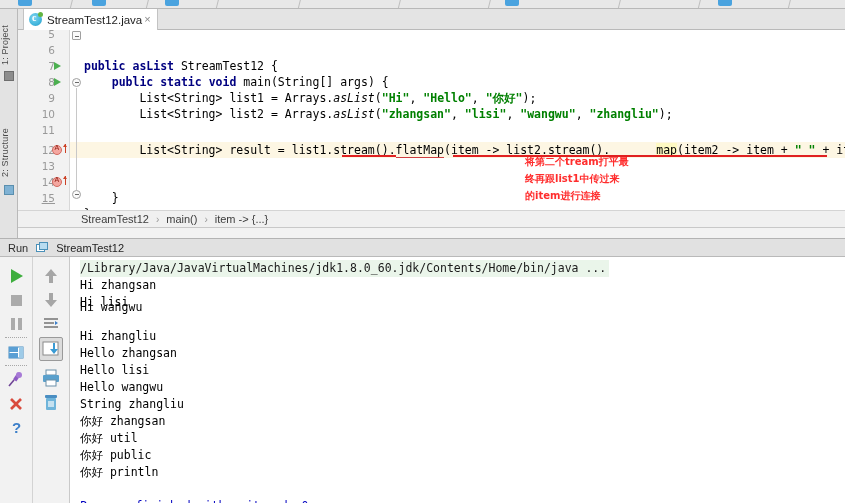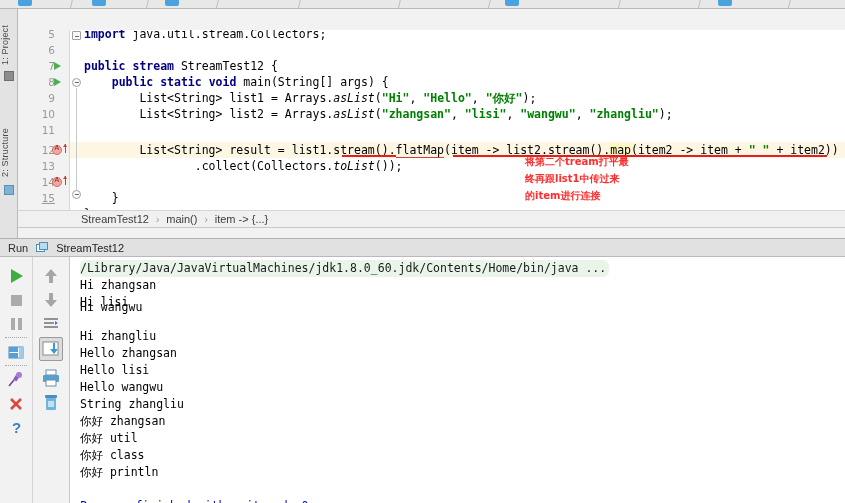--- a/index.html
+++ b/index.html
@@ -123,21 +123,21 @@
     position: absolute; left: 0; height: 16px; line-height: 16px;
     white-space: pre;
     font-family: "DejaVu Sans Mono", monospace;
     font-size: 11.5px;
     color: #000000;
   }
   .kw { color: #000080; font-weight: bold; }
   .str { color: #008000; font-weight: bold; }
   .itl { font-style: italic; }
   .fld { color: #660e7a; font-weight: bold; font-style: italic; }
-  .mtd-hl { background: #fef9c3; }
+  .mtd-hl { background: #fef9c3; margin-left: 46px; }
   .err-underline {
     border-bottom: 1px solid #d04040;
   }
   
   .run-arrow {
     position: absolute; width: 0; height: 0;
     border-left: 7px solid #4caf50;
     border-top: 4.5px solid transparent;
     border-bottom: 4.5px solid transparent;
   }
@@ -252,21 +252,21 @@
     border-top: 1px dotted #a8a8a8;
   }
   .console {
     position: absolute; left: 70px; top: 0; right: 0; height: 246px;
     overflow: hidden;
     font-family: "DejaVu Sans Mono", monospace;
     font-size: 11.5px;
   }
   .cline {
     position: absolute; left: 10px; height: 17px; line-height: 17px;
-    white-space: pre; color: #000000; border-radius: 6px;
+    white-space: pre; color: #000000;
   }
   .cline.cmd {
     color: #1a1a1a; background: #eaf5ea;
     padding-right: 3px;
   }
   .cline.exit { color: #0000c0; }
 </style>
 </head>
 <body>
 
@@ -289,20 +289,27 @@
     <div class="tb-sep" style="left:790px;"></div>
   </div>
 
   <div class="side-bar">
     <div class="side-tab project">1: Project</div>
     <div class="side-mini" style="top:62px;background:#8d8d8d;border:1px solid #6e6e6e;"></div>
     <div class="side-tab structure">2: Structure</div>
     <div class="side-mini" style="top:176px;background:#7fb2d4;border:1px solid #5a8fae;"></div>
   </div>
 
+  <div class="tab-row">
+    <div class="file-tab">
+      <span class="tab-icon"></span>
+      <span class="tab-title">StreamTest12.java</span>
+      <span class="tab-close">×</span>
+    </div>
+  </div>
 
   <div class="editor">
 
     <div class="hl-line" style="top:112px;"></div>
 
     <div class="gutter">
       <div class="gut-num" style="top:-4px;">5</div>
       <div class="gut-num" style="top:12px;">6</div>
       <div class="gut-num" style="top:28px;">7</div>
       <div class="gut-num" style="top:44px;">8</div>
@@ -324,33 +331,31 @@
       <div class="warn-up" style="left:47px;top:146px;"></div>
     </div>
 
     <div class="fold-minus" style="left:54px;top:1px;"></div>
     <div class="fold-round" style="left:54px;top:48px;"></div>
     <div class="fold-bar" style="left:58px;top:58px;height:102px;"></div>
     <div class="fold-round" style="left:54px;top:160px;"></div>
 
     <div class="code-area">
 
-      <div class="code-line" style="top:-4px;left:14px;"><span class="kw">import</span> java.util.stream.Collectors;</div>
-
-      <div class="code-line" style="top:28px;left:14px;"><span class="kw">public stream</span> StreamTest12 {</div>
+
+      <div class="code-line" style="top:28px;left:14px;"><span class="kw">public asList</span> StreamTest12 {</div>
 
       <div class="code-line" style="top:44px;left:14px;">    <span class="kw">public static void</span> main(String[] args) {</div>
 
       <div class="code-line" style="top:60px;left:14px;">        List&lt;String&gt; list1 = Arrays.<span class="itl">asList</span>(<span class="str">"Hi"</span>, <span class="str">"Hello"</span>, <span class="str">"你好"</span>);</div>
 
       <div class="code-line" style="top:76px;left:14px;text-align:center;">        List&lt;String&gt; list2 = Arrays.<span class="itl">asList</span>(<span class="str">"zhangsan"</span>, <span class="str">"lisi"</span>, <span class="str">"wangwu"</span>, <span class="str">"zhangliu"</span>);</div>
 
       <div class="code-line" style="top:112px;left:14px;">        List&lt;String&gt; result = list1.stream().<span class="err-underline">flatMap</span>(item -&gt; list2.stream().<span class="mtd-hl">map</span>(item2 -&gt; item + <span class="str">" "</span> + item2))</div>
 
-      <div class="code-line" style="top:128px;left:14px;">                .collect(Collectors.<span class="itl">toList</span>());</div>
 
 
       <div class="code-line" style="top:160px;left:14px;">    }</div>
 
       <div class="code-line" style="top:176px;left:14px;">}</div>
     </div>
 
     <div class="red-underline" style="left:324px;top:125px;width:54px;"></div>
     <div class="red-underline" style="left:435px;top:125px;width:374px;"></div>
   </div>
@@ -480,19 +485,19 @@
       <div class="cline" style="top:20px;">Hi zhangsan</div>
       <div class="cline" style="top:37px;">Hi lisi</div>
       <div class="cline" style="top:42px;">Hi wangwu</div>
       <div class="cline" style="top:71px;">Hi zhangliu</div>
       <div class="cline" style="top:88px;">Hello zhangsan</div>
       <div class="cline" style="top:105px;">Hello lisi</div>
       <div class="cline" style="top:122px;">Hello wangwu</div>
       <div class="cline" style="top:139px;">String zhangliu</div>
       <div class="cline" style="top:156px;">你好 zhangsan</div>
       <div class="cline" style="top:173px;">你好 util</div>
-      <div class="cline" style="top:190px;">你好 class</div>
+      <div class="cline" style="top:190px;">你好 public</div>
       <div class="cline" style="top:207px;">你好 println</div>
       <div class="cline exit" style="top:241px;">Process finished with exit code 0</div>
     </div>
   </div>
 
 </div>
 
 </body></html>

